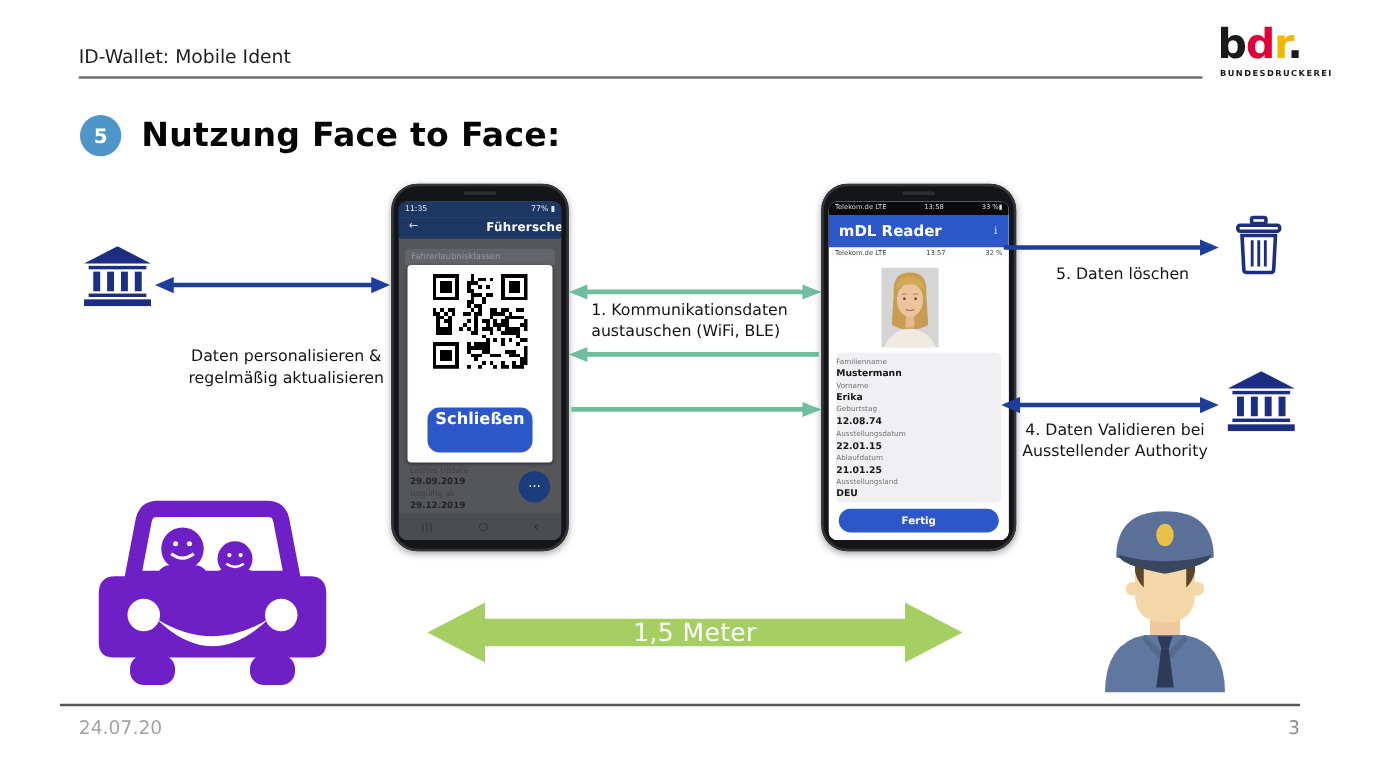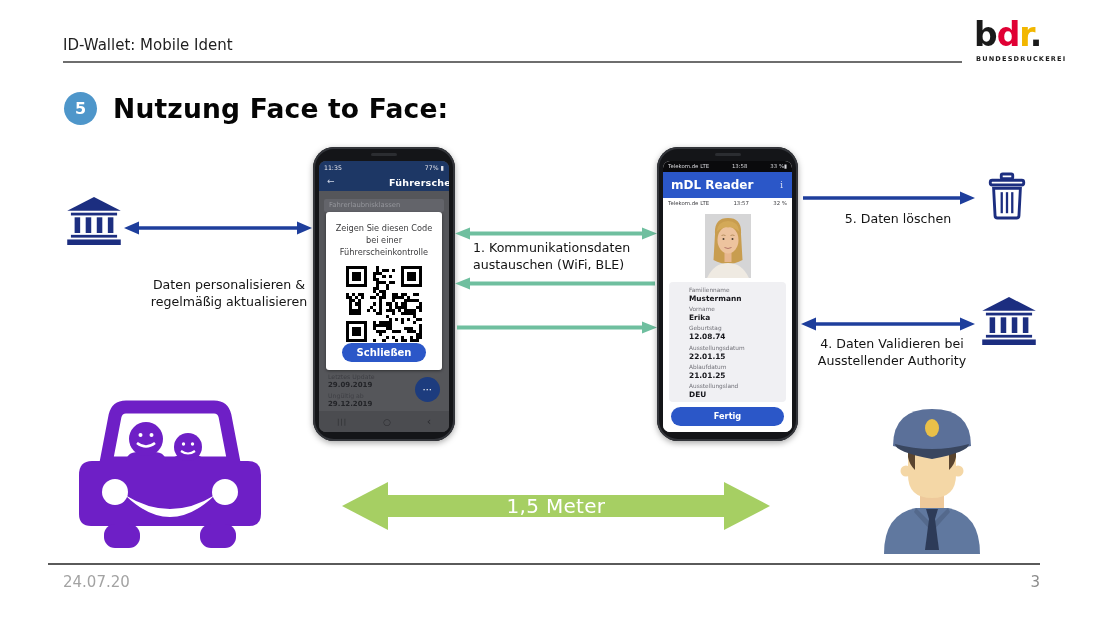--- a/index.html
+++ b/index.html
@@ -33,42 +33,42 @@
              font-size:6.2px;line-height:13px;padding:0 5px;display:flex;justify-content:space-between;}
   .pl-appbar{position:absolute;left:0;right:0;top:13px;height:17px;background:#1d3765;color:#fff;}
   .pl-back{position:absolute;left:8px;top:2px;font-size:9px;color:#cfd6e6;}
   .pl-apptitle{position:absolute;left:30px;top:2.5px;font-size:9.5px;font-weight:bold;letter-spacing:.2px;margin-left:40px;}
   .pl-pill{position:absolute;left:5px;right:5px;top:38px;height:13px;background:#63646a;border-radius:2px;
            font-size:6.8px;color:#95969c;line-height:13px;padding-left:5px;}
   .pl-card{position:absolute;left:7px;right:7px;top:51px;height:158px;background:#fff;border-radius:3px;
            box-shadow:0 1px 3px rgba(0,0,0,.45);}
   .pl-cardtext{margin:11px 9px 0;font-size:8.2px;color:#3a3a3c;text-align:center;line-height:1.45;}
   .pl-qr{display:block;margin:7px auto 0;width:76px;height:76px;}
-  .pl-btn{position:absolute;left:16px;right:16px;bottom:8px;height:19px;border-radius:9.5px;background:#2b57c8;
-          color:#fff;font-size:10px;font-weight:bold;text-align:center;line-height:19px;}
+  .pl-btn{position:absolute;left:16px;right:16px;bottom:8px;height:36px;border-radius:9.5px;background:#2b57c8;
+          color:#fff;font-size:13px;font-weight:bold;text-align:center;line-height:19px;}
   .pl-meta-label{position:absolute;left:9px;font-size:6.2px;color:#3e3f44;}
   .pl-meta-value{position:absolute;left:9px;font-size:7px;font-weight:bold;color:#232428;}
   .pl-fab{position:absolute;right:9px;top:216px;width:25px;height:25px;border-radius:50%;background:#1d3c7e;
           color:#fff;display:flex;align-items:center;justify-content:center;font-size:10px;}
   .pl-nav{position:absolute;left:0;right:0;bottom:0;height:21px;background:#4b4c50;display:flex;
           align-items:center;justify-content:space-around;color:#2b2c30;}
   .pl-nav span{font-size:9px;}
   
   .pr-status{position:absolute;left:0;right:0;top:0;height:11px;background:#0a0a0c;color:#d8d8dc;
              font-size:5.4px;line-height:11px;padding:0 5px;display:flex;justify-content:space-between;}
   .pr-appbar{position:absolute;left:0;right:0;top:11px;height:26px;background:#2b57c8;color:#fff;}
   .pr-apptitle{position:absolute;left:8px;top:6px;font-size:12px;font-weight:bold;}
   .pr-info{position:absolute;right:9px;top:8px;font-size:8.5px;color:#dfe4f5;font-family:"DejaVu Serif","Liberation Serif",serif;}
   .pr-inner{position:absolute;left:0;right:0;top:37px;height:11px;background:#fff;color:#3c3c40;
             font-size:5.4px;line-height:11px;padding:0 5px;display:flex;justify-content:space-between;
             border-bottom:.5px solid #ececef;}
   .pr-body{position:absolute;left:0;right:0;top:48px;bottom:0;background:#fff;}
   .pr-portrait{position:absolute;left:42px;top:5px;width:46px;height:64px;}
   .pr-fields{position:absolute;left:6px;right:6px;top:73px;height:120px;background:#f0f0f3;border-radius:4px;
-             padding:4px 20px 0;box-sizing:border-box;}
+             padding:4px 0 0;box-sizing:border-box;}
   .pr-field{height:19.2px;}
   .pr-flabel{font-size:5.8px;color:#717178;line-height:8px;}
   .pr-fvalue{font-size:7.4px;font-weight:bold;color:#17171c;line-height:9.5px;}
   .pr-btn{position:absolute;left:8px;right:8px;bottom:6px;height:19px;border-radius:9.5px;background:#2b57c8;
           color:#fff;font-size:8.2px;font-weight:bold;text-align:center;line-height:19px;}
   
   .distlbl{left:342px;top:494px;width:428px;text-align:center;font-size:20px;color:#fff;letter-spacing:.3px;}
 </style>
 </head>
 <body>
@@ -106,21 +106,20 @@
       <div class="pl-status">
         <span>11:35</span>
         <span><span>77%</span> <span>▮</span></span>
       </div>
       <div class="pl-appbar">
         <span class="pl-back">←</span>
         <span class="pl-apptitle">Führerschein</span>
       </div>
       <div class="pl-pill">Fahrerlaubnisklassen</div>
       <div class="pl-card">
-        <div class="pl-cardtext">Zeigen Sie diesen Code bei einer Führerscheinkontrolle</div>
         <svg class="pl-qr" viewBox="0 0 25 25" shape-rendering="crispEdges">
           <rect width="25" height="25" fill="#fff"></rect>
           <g fill="#000">
             <rect x="0" y="0" width="7" height="7"></rect>
               <rect x="18" y="0" width="7" height="7"></rect>
               <rect x="0" y="18" width="7" height="7"></rect>
           </g>
           <g fill="#fff">
             <rect x="1" y="1" width="5" height="5"></rect>
               <rect x="19" y="1" width="5" height="5"></rect>
@@ -328,21 +327,21 @@
   <svg class="abs" style="left:455px;top:277px" width="202" height="13" viewBox="0 0 202 13">
     <line x1="12" y1="6.5" x2="200" y2="6.5" stroke="#6fbf9f" stroke-width="3.8"></line>
     <polygon points="0,6.5 15,0.5 15,12.5" fill="#6fbf9f"></polygon>
   </svg>
 
   <svg class="abs" style="left:455px;top:321px" width="202" height="13" viewBox="0 0 202 13">
     <line x1="2" y1="6.5" x2="190" y2="6.5" stroke="#6fbf9f" stroke-width="3.8"></line>
     <polygon points="202,6.5 187,0.5 187,12.5" fill="#6fbf9f"></polygon>
   </svg>
 
-  <div class="abs phone" style="left:657px;top:147px;width:141px;height:294px;">
+  <div class="abs phone" style="left:657px;top:147px;width:156px;height:294px;">
     <div class="speaker"></div>
     <div class="screen" style="background:#fff;">
       <div class="pr-status">
         <span>Telekom.de LTE</span>
         <span>13:58</span>
         <span><span>33 %</span><span>▮</span></span>
       </div>
       <div class="pr-appbar">
         <span class="pr-apptitle">mDL Reader</span>
         <span class="pr-info">i</span>

